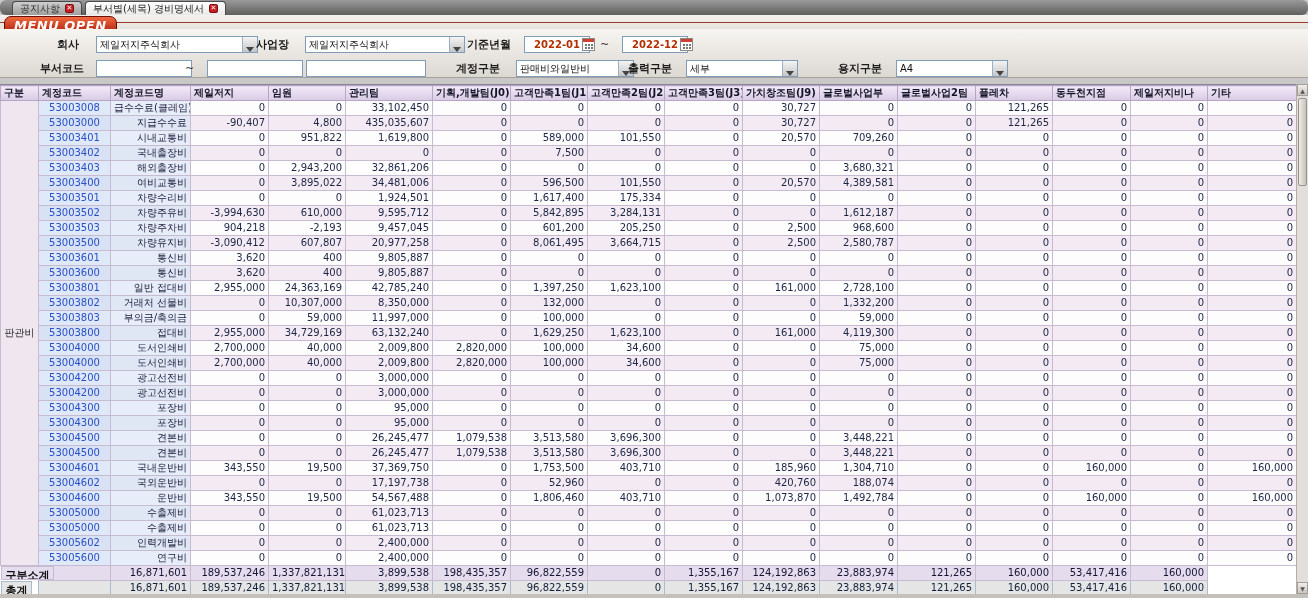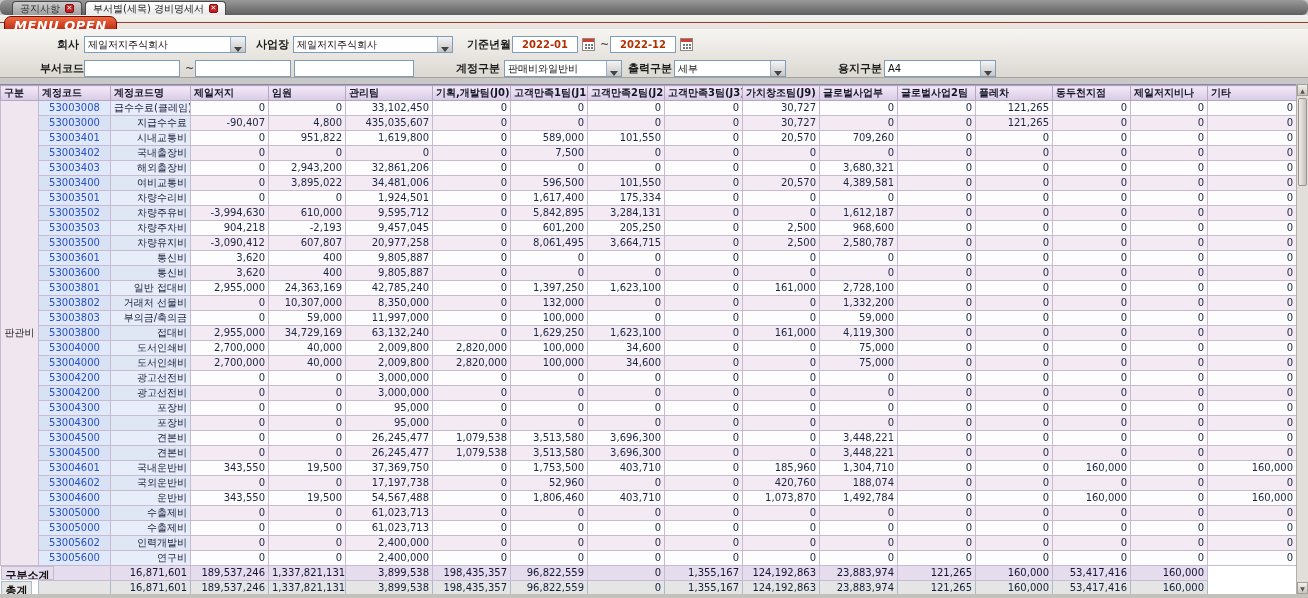--- a/index.html
+++ b/index.html
@@ -22,21 +22,21 @@
               background:linear-gradient(#f4f2ee,#e6e2dc); }
   .menuline::before { content:""; position:absolute; left:0; right:0; top:7px; border-top:1px solid #9a3a28; }
   .menu-open { position:absolute; left:4px; top:1px; padding:1px 9px 2px 9px;
                background:linear-gradient(#ef6a3e,#a81408); border:1px solid #6f0d05; border-radius:7px;
                color:#fff; font-size:13px; font-weight:bold; font-style:italic; letter-spacing:.5px; }
 
   
   .filters { position:absolute; left:0; top:29px; width:1308px; height:49px;
              background:linear-gradient(#f7f5f1,#dcd8d2); border-bottom:1px solid #a8a09a; }
   .flabel { position:absolute; font-size:11px; font-weight:bold; color:#1c1c1c; line-height:17px; }
-  .fbox   { position:absolute; height:17px; background:#fff; border:1px solid #7f9db9; }
+  .fbox   { position:absolute; height:17px; background:#fff; border:1px solid #7f9db9;margin-left:12px; }
   .dd-val { position:absolute; left:3px; right:17px; top:0; bottom:0; font-size:10px; line-height:15px;
             color:#111; overflow:hidden; white-space:nowrap; }
   .dd-btn { position:absolute; right:0; top:0; width:15px; height:15px;
             background:linear-gradient(#f4f4f4,#c6c6c6); border-left:1px solid #9ab0c6; text-align:center; }
   .dd-btn::after { content:""; display:inline-block; margin-top:5px;
             border:4px solid transparent; border-top:5px solid #444; border-bottom:none; }
   .datebox { text-align:center; font-size:10px; font-weight:bold; color:#b23000; line-height:15px; }
   .textbox { font-size:10px; line-height:15px; padding:0 3px; color:#222; }
   .tilde { position:absolute; font-size:11px; color:#333; line-height:17px; }
   .calicon { position:absolute; width:13px; height:13px; margin-top:2px; background:#fff; border:1px solid #8a8a8a; }

